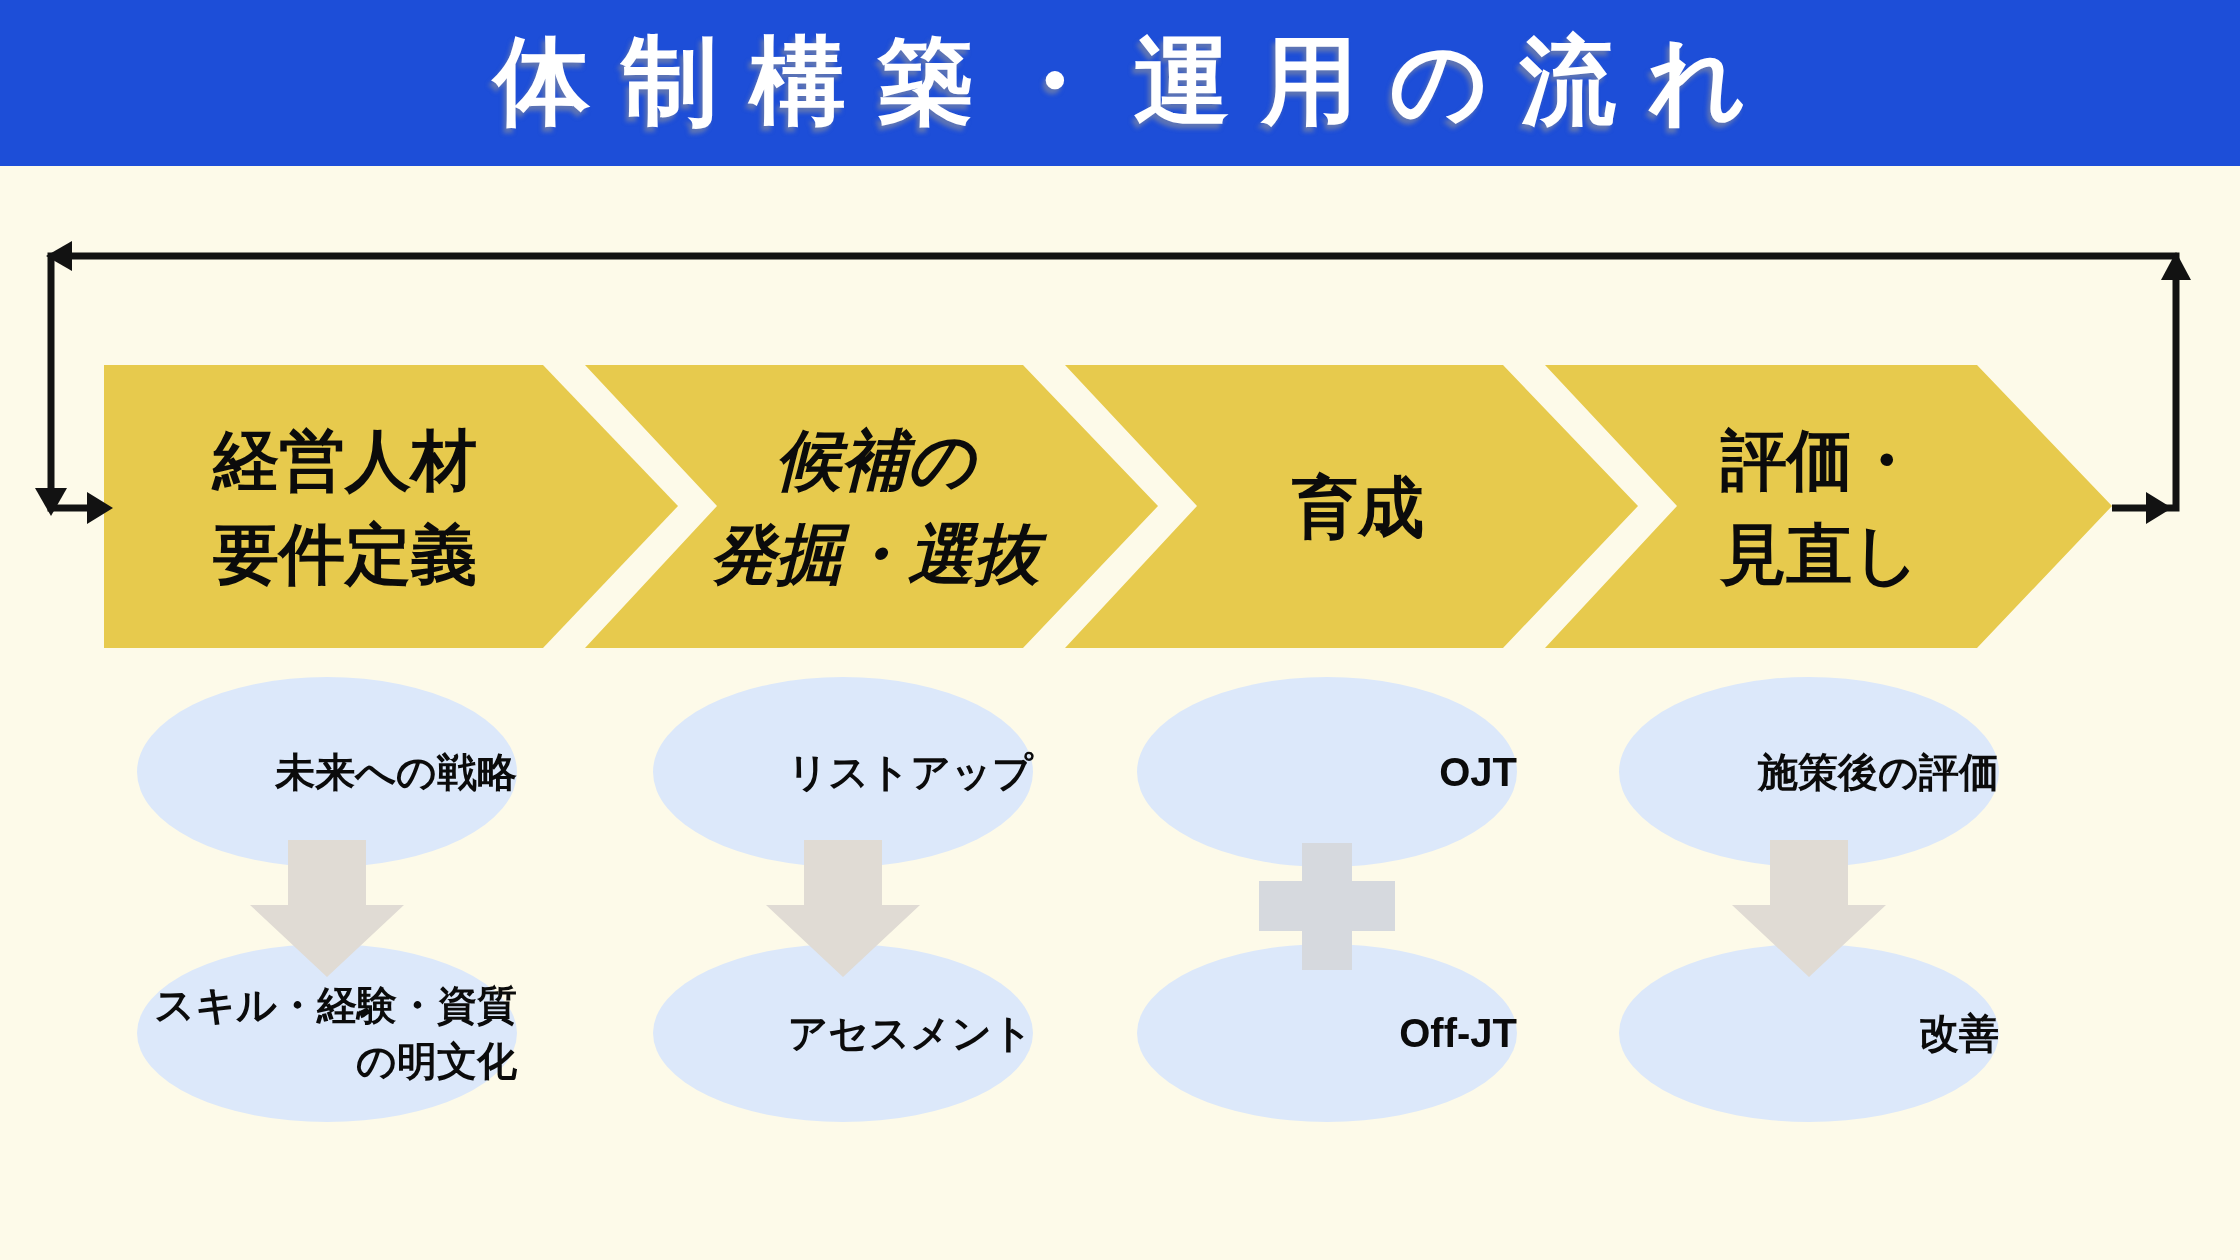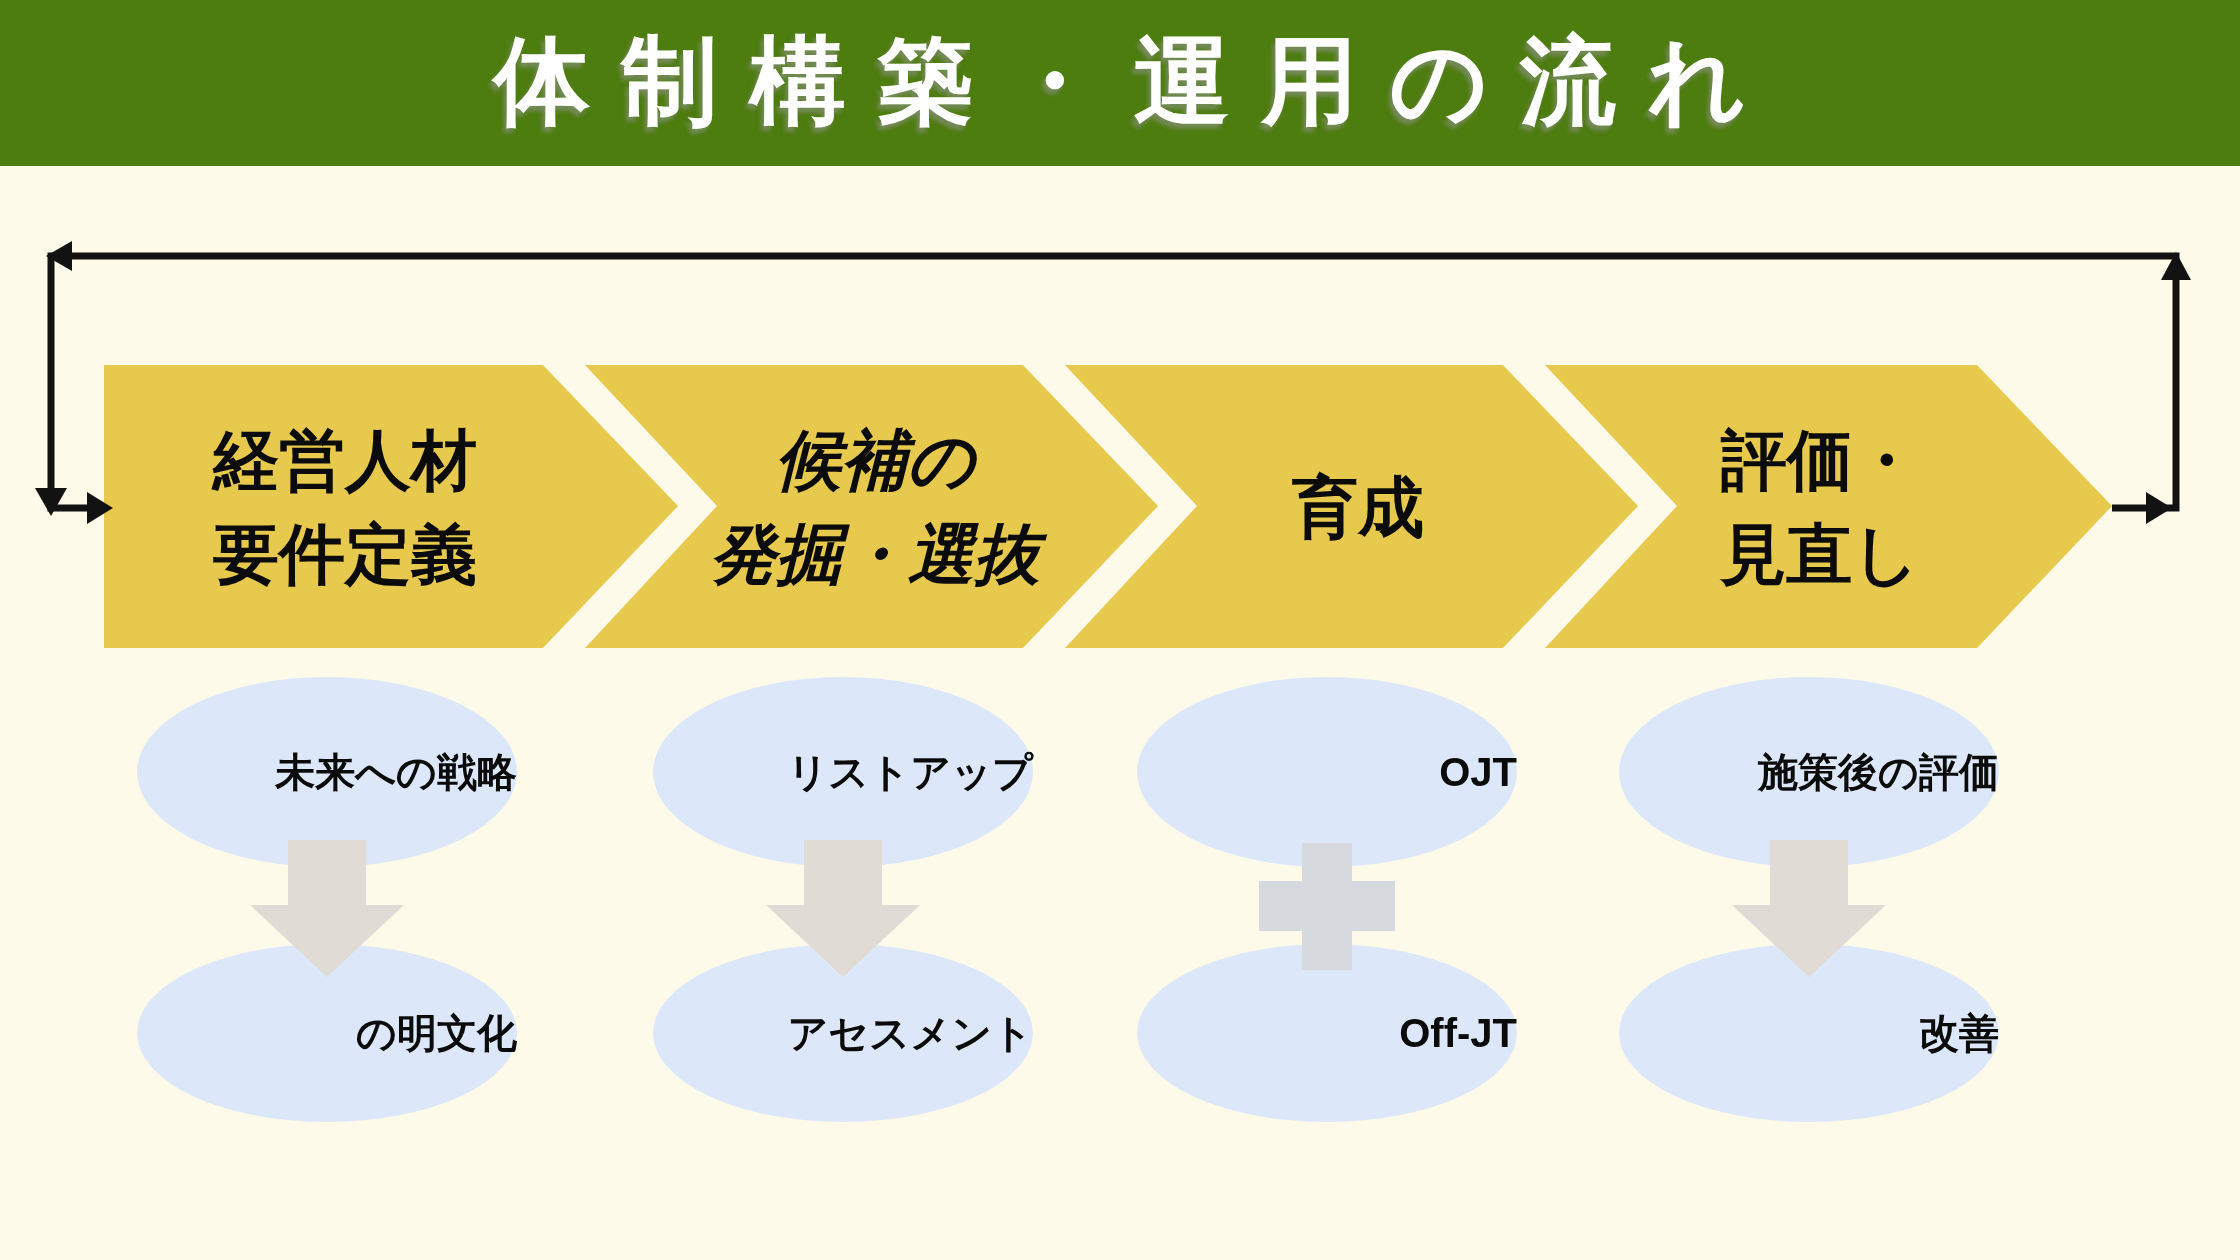--- a/index.html
+++ b/index.html
@@ -3,21 +3,21 @@
 <meta charset="utf-8">
 <style>
   html,body{margin:0;padding:0;}
   body{
     width:2240px;height:1260px;position:relative;overflow:hidden;
     background:#FDFAE9;
     font-family:"Liberation Sans","DejaVu Sans",sans-serif;
   }
   .banner{
     position:absolute;top:0;left:0;width:2240px;height:166px;
-    background:#4d7c0f;display:flex;align-items:center;justify-content:center;
+    background:#1d4ed8;display:flex;align-items:center;justify-content:center;
   }
   .page-title{
     margin:0;color:#FFFFFF;font-size:96px;font-weight:bold;
     letter-spacing:32px;margin-right:-32px;white-space:nowrap;
     text-shadow:-3px 5px 4px rgba(150,150,150,0.55);
   }
   .canvas{position:absolute;top:0;left:0;width:2240px;height:1260px;}
   .chev-label{
     position:absolute;top:365px;height:284px;width:460px;
     display:flex;flex-direction:column;align-items:center;justify-content:center;
@@ -106,20 +106,21 @@
     <div>リストアップ</div>
   </div>
   <div class="bubble-label row1 col3">
     <div>OJT</div>
   </div>
   <div class="bubble-label row1 col4">
     <div>施策後の評価</div>
   </div>
 
   <div class="bubble-label row2 col1">
+    <div>スキル・経験・資質</div>
     <div>の明文化</div>
   </div>
   <div class="bubble-label row2 col2">
     <div>アセスメント</div>
     <div></div>
   </div>
   <div class="bubble-label row2 col3">
     <div>Off-JT</div>
     <div></div>
   </div>

